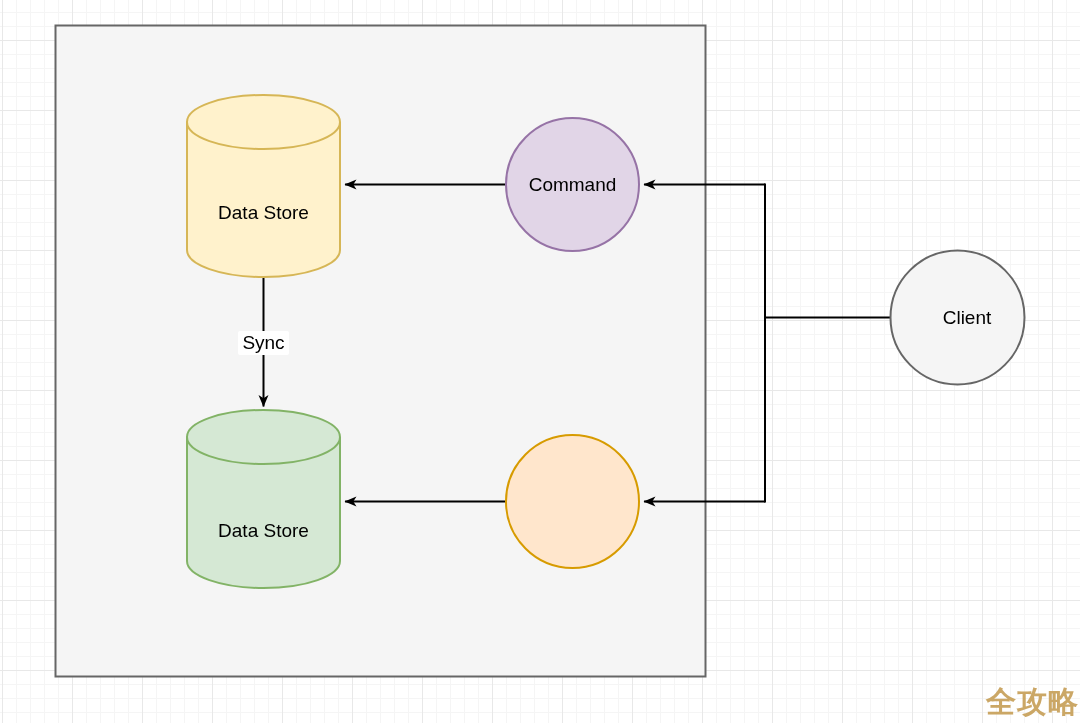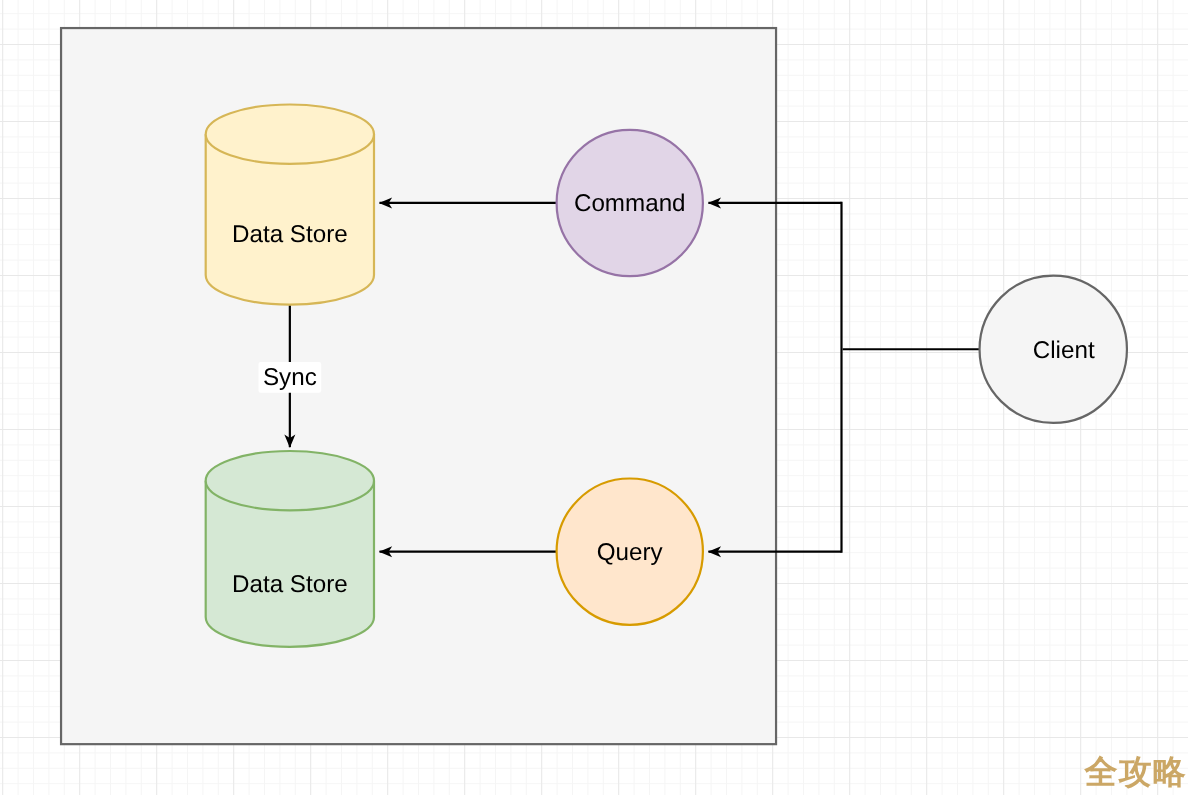--- a/index.html
+++ b/index.html
@@ -15,21 +15,21 @@
       linear-gradient(to bottom, #f5f5f5 1px, transparent 1px);
     background-size: 70px 70px, 70px 70px, 14px 14px, 14px 14px;
     background-position: 2px 40px, 2px 40px, 2px 40px, 2px 40px;
     font-family: "Liberation Sans", "DejaVu Sans", sans-serif;
   }
   svg.diagram-layer { position: absolute; left: 0; top: 0; }
   .lbl {
     position: absolute;
     display: flex; align-items: center; justify-content: center;
     text-align: center;
-    font-size: 22px; line-height: 1.2; color: #000000;
+    font-size: 19px; line-height: 1.2; color: #000000;
     white-space: nowrap;
   }
   .edge-lbl span {
     background: #ffffff;
     padding: 1px 4px;
     border-radius: 2px;
     text-align: right;
   }
   .watermark {
     position: absolute;
@@ -72,21 +72,20 @@
     <circle cx="572.5" cy="501.5" r="66.5" stroke-width="2" fill="#ffe6cc" stroke="#d79b00"></circle>
     <circle cx="957.5" cy="317.5" r="67" stroke-width="2" fill="#f5f5f5" stroke="#666666"></circle>
   </svg>
 
   <div class="lbl" style="left:187px; top:196px; width:153px; height:34px;">Data Store</div>
 
   <div class="lbl" style="left:187px; top:514px; width:153px; height:34px;">Data Store</div>
 
   <div class="lbl" style="left:505px; top:168px; width:135px; height:34px;">Command</div>
 
-  <div class="lbl" style="left:505px; top:485px; width:135px; height:34px;">Query</div>
 
   <div class="lbl" style="left:890px; top:301px; width:154px; height:34px;">Client</div>
 
   <div class="lbl edge-lbl" style="left:187px; top:330px; width:153px; height:26px;">
     <span>Sync</span>
   </div>
 
   <div class="watermark">全攻略</div>
 
 </div>

